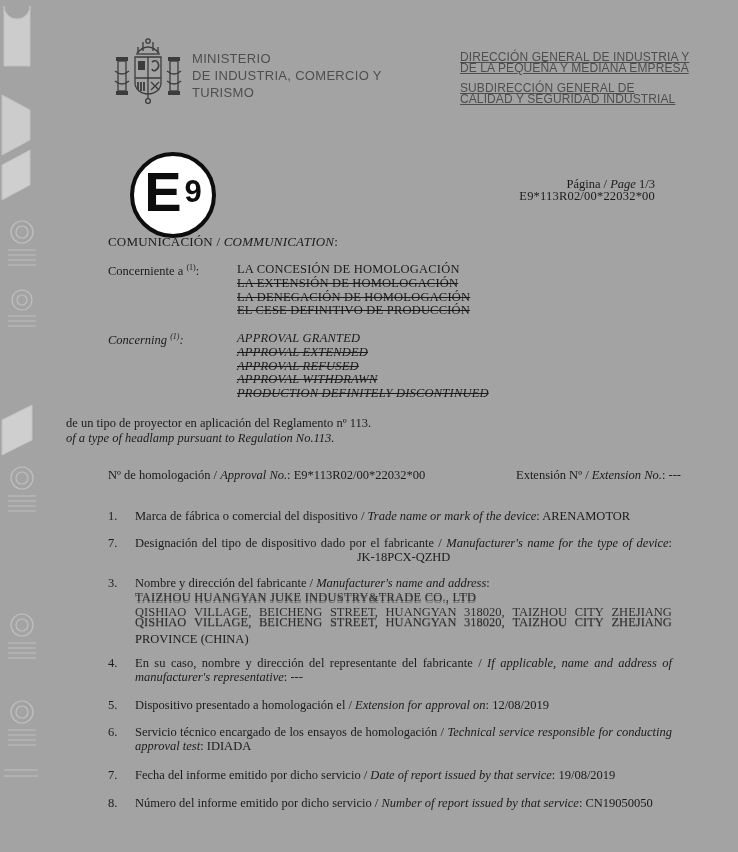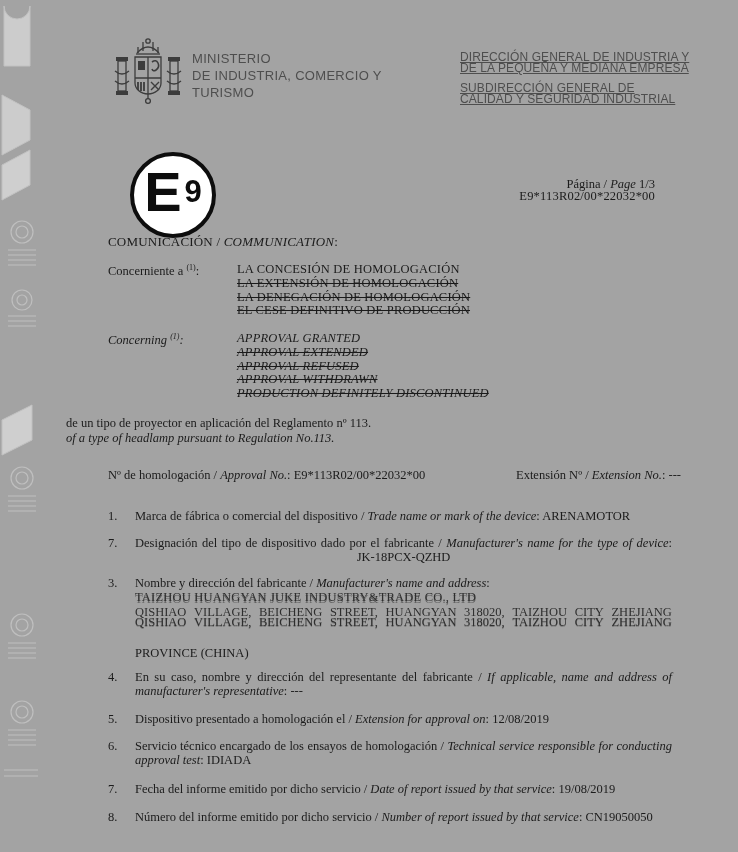--- a/index.html
+++ b/index.html
@@ -60,21 +60,21 @@
   
   .addr-line1 { filter:blur(.45px); color:#2e2e2e;
                 text-shadow:0 2px 0 rgba(45,45,45,.55); letter-spacing:.2px; }
   .addr-double { position:relative; height:27px; margin-top:1px; }
   .addr-double .copy { position:absolute; left:0; right:0; white-space:nowrap;
                        filter:blur(.55px); color:#2e2e2e;
                        display:flex; justify-content:space-between; }
   .addr-double .copy span { flex:0 0 auto; }
   .addr-double .copy-a { top:0; }
   .addr-double .copy-b { top:10px; text-shadow:0 1px 0 rgba(60,60,60,.4); }
-  .addr-province { margin-top:14px; }
+  .addr-province { margin-top:0; }
 </style>
 </head>
 <body>
 
 <div class="page">
 
   <svg class="edge-strip" viewBox="0 0 46 852" xmlns="http://www.w3.org/2000/svg">
     <g stroke="#dadada" fill="#efefef" stroke-width="1">
       <path d="M4 6 h26 v60 a13 13 0 0 0 -26 0 z" transform="rotate(180 17 36)"></path>
       <path d="M2 95 L30 110 L30 140 L2 155 Z"></path>

